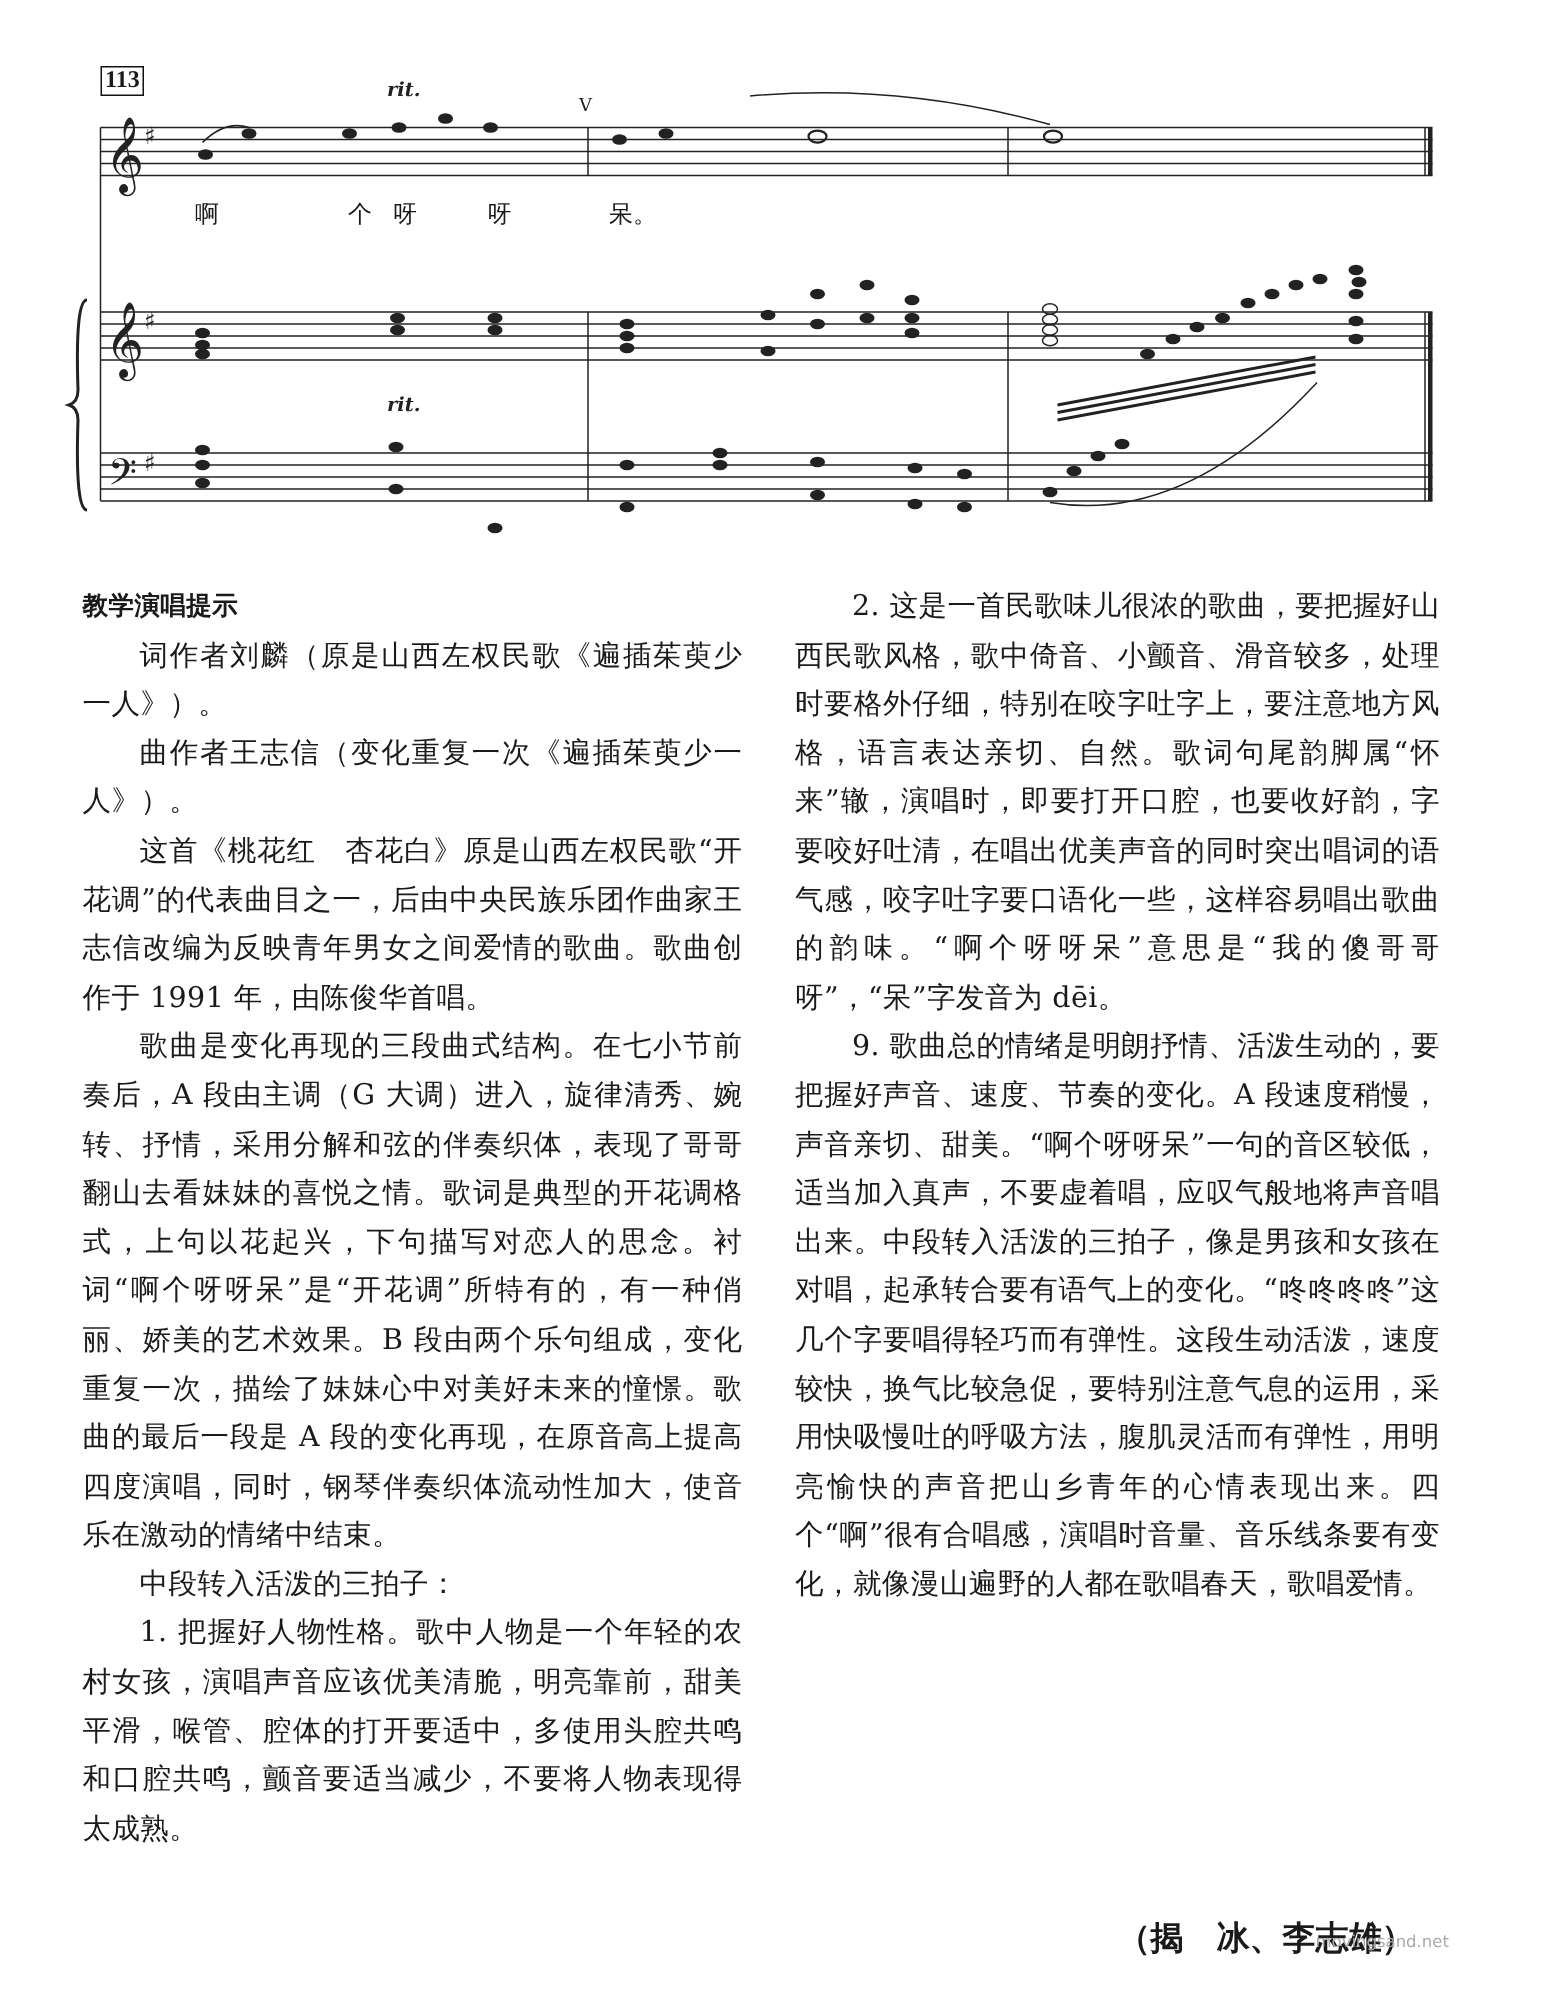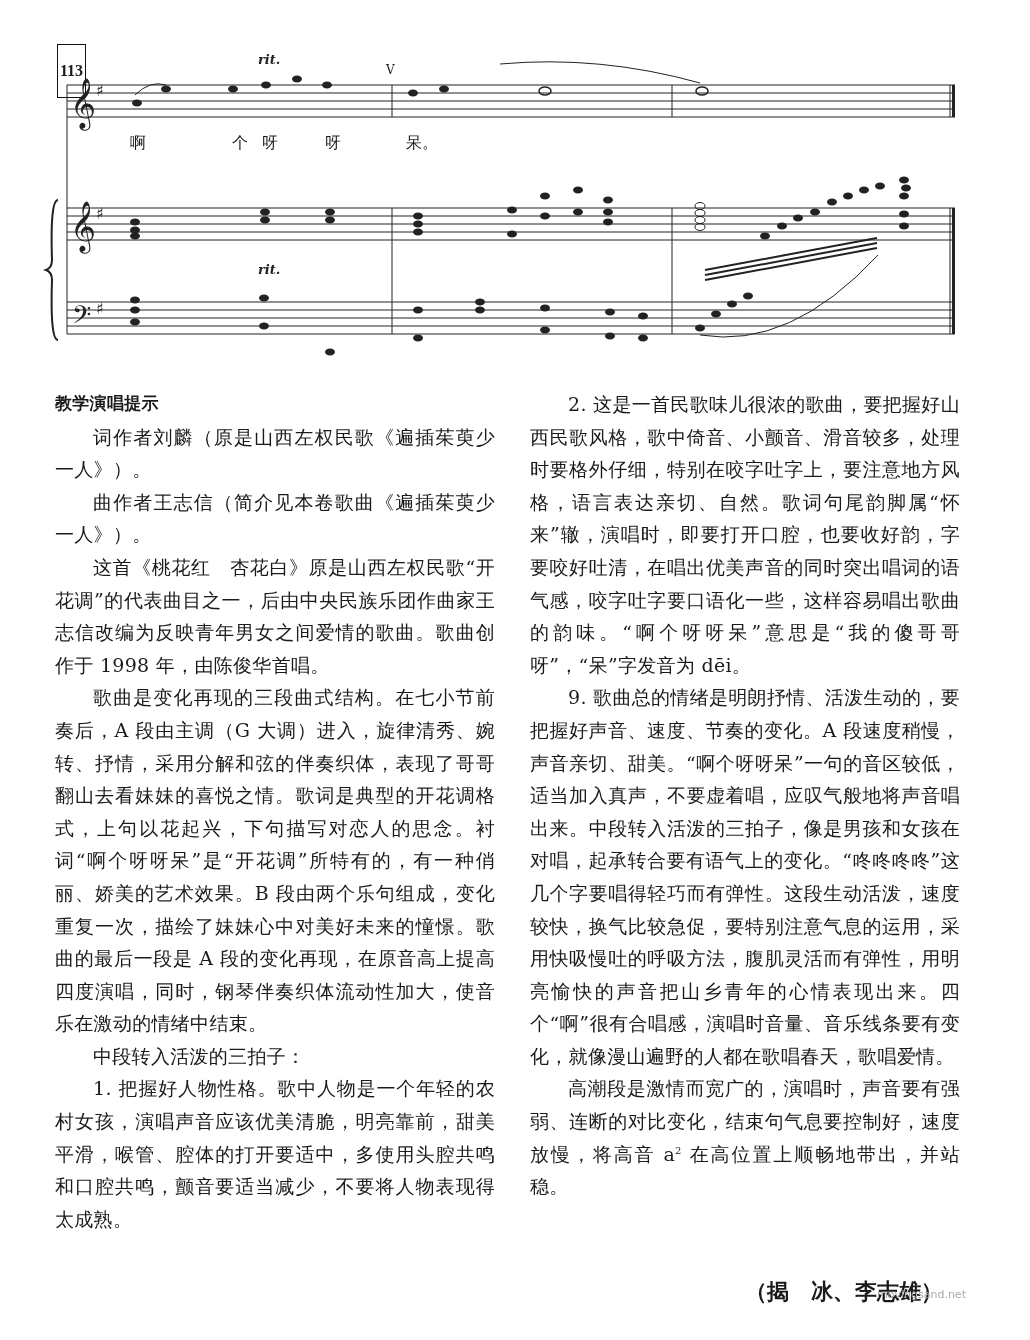--- a/index.html
+++ b/index.html
@@ -1,18 +1,18 @@
 <!DOCTYPE html>
 <html><head>
 <meta charset="utf-8">
 <style>
   html, body { margin:0; padding:0; background:#fff; }
   body { width:1030px; height:1340px; position:relative; overflow:hidden; font-family:"DejaVu Serif", serif; color:#1a1a1a; }
   .score { position:absolute; left:0; top:0; width:1030px; height:380px; }
-  .measure-num { position:absolute; left:57px; top:44px; border:1.5px solid #111; font:bold 16px "Liberation Serif", serif; padding:17px 2px; line-height:18px; }
+  .measure-num { position:absolute; left:67px; top:44px; border:1.5px solid #111; font:bold 16px "Liberation Serif", serif; padding:0 2px; line-height:18px; }
   .lyric { position:absolute; top:133px; font-size:16px; }
   .col { position:absolute; top:388px; font-size:19px; line-height:32.6px; letter-spacing:0.3px; }
   .col-left { left:55px; width:440px; }
   .col-right { left:530px; width:430px; }
   .heading { font-family:Liberation Sans, sans-serif; font-weight:bold; font-size:17px; }
   .para { text-indent:2em; margin:0; text-align:justify; }
   sup { font-size:10px; vertical-align:super; line-height:0; }
   .author { position:absolute; left:745px; top:1277px; font-family:"DejaVu Sans", sans-serif; font-weight:bold; font-size:22px; }
   .watermark { position:absolute; left:877px; top:1288px; font-family:"DejaVu Sans", sans-serif; font-size:11px; color:#aaa; }
 </style>
@@ -143,27 +143,26 @@
   <span class="lyric" style="left:130px">啊</span>
   <span class="lyric" style="left:232px">个</span>
   <span class="lyric" style="left:262px">呀</span>
   <span class="lyric" style="left:325px">呀</span>
   <span class="lyric" style="left:406px">呆。</span>
 </div>
 
 <div class="col col-left">
   <div class="heading">教学演唱提示</div>
   <p class="para">词作者刘麟（原是山西左权民歌《遍插茱萸少一人》）。</p>
-  <p class="para">曲作者王志信（简介见本卷歌曲《遍插茱萸少一人》）。</p>
-  <p class="para">这首《桃花红　杏花白》原是山西左权民歌“开花调”的代表曲目之一，后由中央民族乐团作曲家王志信改编为反映青年男女之间爱情的歌曲。歌曲创作于 1998 年，由陈俊华首唱。</p>
+  <p class="para">曲作者王志信（变化重复一次《遍插茱萸少一人》）。</p>
+  <p class="para">这首《桃花红　杏花白》原是山西左权民歌“开花调”的代表曲目之一，后由中央民族乐团作曲家王志信改编为反映青年男女之间爱情的歌曲。歌曲创作于 1991 年，由陈俊华首唱。</p>
   <p class="para">歌曲是变化再现的三段曲式结构。在七小节前奏后，A 段由主调（G 大调）进入，旋律清秀、婉转、抒情，采用分解和弦的伴奏织体，表现了哥哥翻山去看妹妹的喜悦之情。歌词是典型的开花调格式，上句以花起兴，下句描写对恋人的思念。衬词“啊个呀呀呆”是“开花调”所特有的，有一种俏丽、娇美的艺术效果。B 段由两个乐句组成，变化重复一次，描绘了妹妹心中对美好未来的憧憬。歌曲的最后一段是 A 段的变化再现，在原音高上提高四度演唱，同时，钢琴伴奏织体流动性加大，使音乐在激动的情绪中结束。</p>
   <p class="para">中段转入活泼的三拍子：</p>
   <p class="para">1. 把握好人物性格。歌中人物是一个年轻的农村女孩，演唱声音应该优美清脆，明亮靠前，甜美平滑，喉管、腔体的打开要适中，多使用头腔共鸣和口腔共鸣，颤音要适当减少，不要将人物表现得太成熟。</p>
 </div>
 
 <div class="col col-right">
   <p class="para">2. 这是一首民歌味儿很浓的歌曲，要把握好山西民歌风格，歌中倚音、小颤音、滑音较多，处理时要格外仔细，特别在咬字吐字上，要注意地方风格，语言表达亲切、自然。歌词句尾韵脚属“怀来”辙，演唱时，即要打开口腔，也要收好韵，字要咬好吐清，在唱出优美声音的同时突出唱词的语气感，咬字吐字要口语化一些，这样容易唱出歌曲的韵味。“啊个呀呀呆”意思是“我的傻哥哥呀”，“呆”字发音为 dēi。</p>
   <p class="para">9. 歌曲总的情绪是明朗抒情、活泼生动的，要把握好声音、速度、节奏的变化。A 段速度稍慢，声音亲切、甜美。“啊个呀呀呆”一句的音区较低，适当加入真声，不要虚着唱，应叹气般地将声音唱出来。中段转入活泼的三拍子，像是男孩和女孩在对唱，起承转合要有语气上的变化。“咚咚咚咚”这几个字要唱得轻巧而有弹性。这段生动活泼，速度较快，换气比较急促，要特别注意气息的运用，采用快吸慢吐的呼吸方法，腹肌灵活而有弹性，用明亮愉快的声音把山乡青年的心情表现出来。四个“啊”很有合唱感，演唱时音量、音乐线条要有变化，就像漫山遍野的人都在歌唱春天，歌唱爱情。</p>
-  <p class="para"><span>高潮段是激情而宽广的，演唱时，声音要有强弱、连断的对比变化，结束句气息要控制好，速度放慢，将高音 a</span><sup>2</sup><span> 在高位置上顺畅地带出，并站稳。</span></p>
 </div>
 
 <div class="author">（揭　冰、李志雄）</div>
 <div class="watermark">movingsand.net</div>
 
 </body></html>

